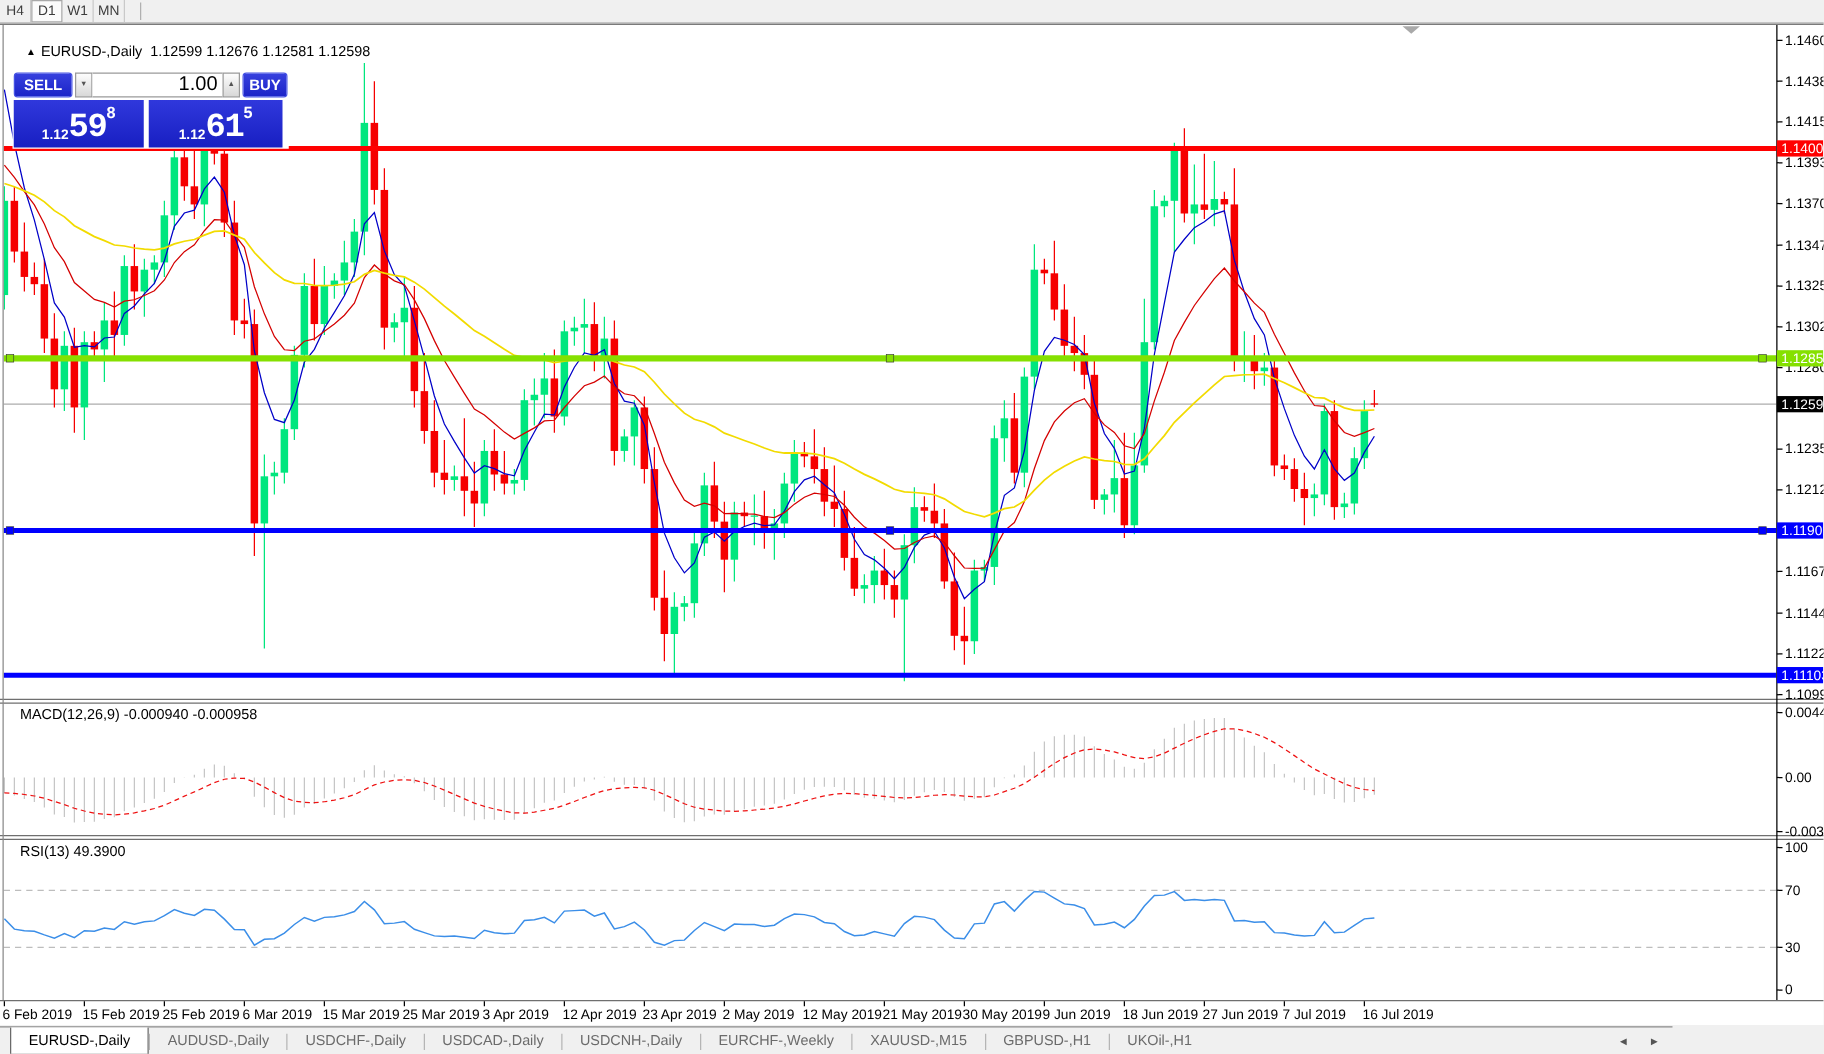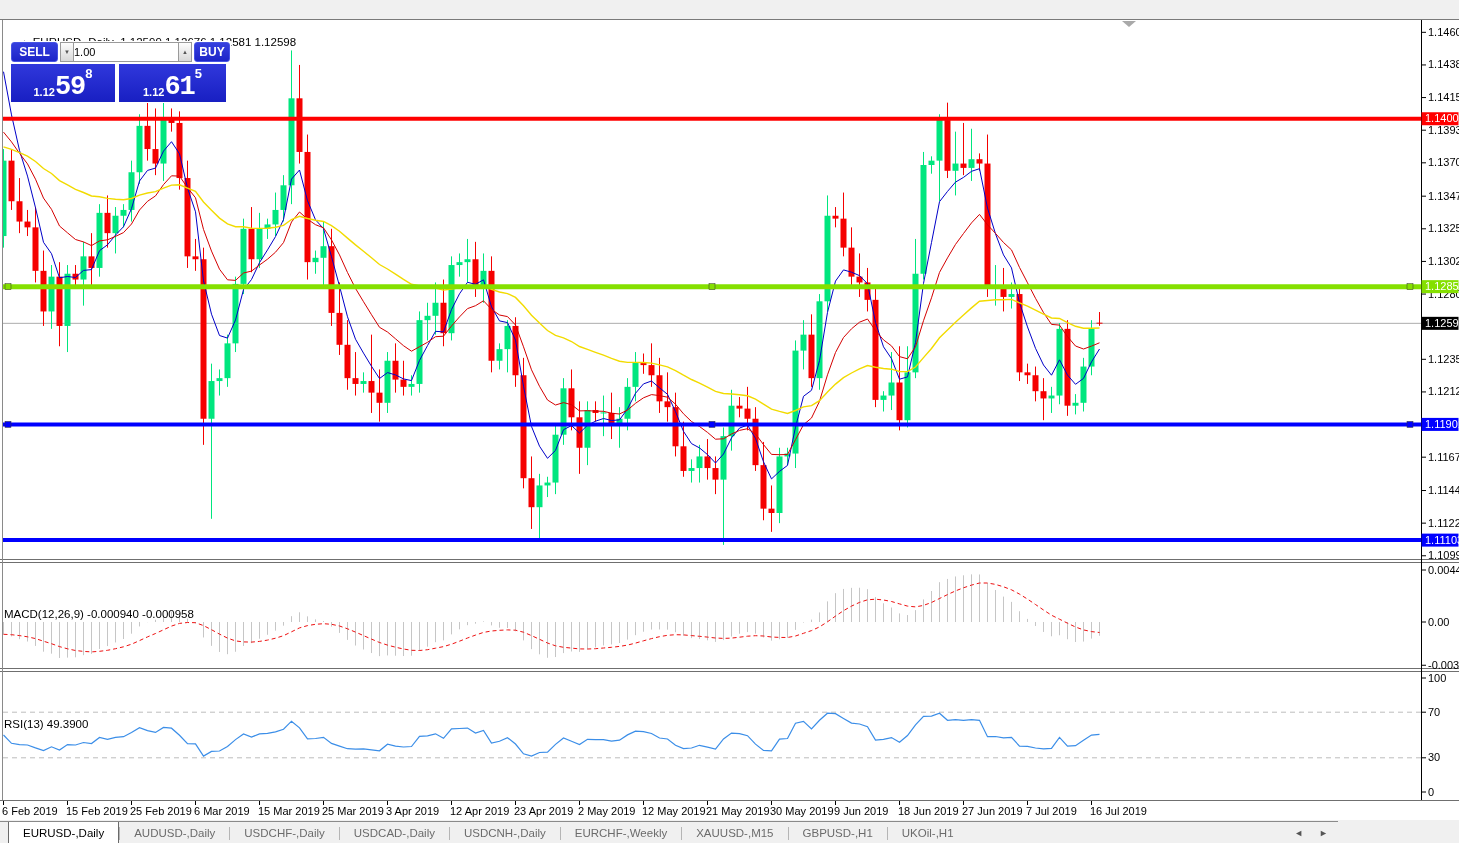--- a/index.html
+++ b/index.html
@@ -17,35 +17,35 @@
   
   #chartwin{position:absolute;left:0;top:19px;width:1459px;height:801px;background:#ffffff;
     border-top:1px solid #7a7a7a;box-sizing:border-box;}
   svg{position:absolute;left:0;top:0;}
 
   
   #symline{position:absolute;left:8px;top:24px;font-size:11.5px;color:#000;white-space:pre;}
   #symline .tri{font-size:8px;vertical-align:1px;margin-right:4px;}
 
   
-  .ind-label{position:absolute;left:4px;font-size:11.5px;color:#000;margin-top:42px;}
+  .ind-label{position:absolute;left:16px;font-size:11.5px;color:#000;}
 
   
-  #tpanel{position:absolute;left:10px;top:41px;width:219px;background:#fff;padding:1px;}
+  #tpanel{position:absolute;left:10px;top:57px;width:219px;background:#fff;padding:1px;}
   .tp-row1{display:flex;height:20px;}
   .tp-btn{border:1px solid #4653e4;border-radius:3px;background:linear-gradient(#3640de,#1c24c8);
     color:#fff;font-size:12px;font-weight:bold;padding:0;cursor:pointer;
     font-family:"Liberation Sans",sans-serif;}
   .tp-btn.sell{width:47px;}
   .tp-btn.buy{width:36px;}
   .tp-stepper{display:flex;flex:1;margin:0 2px;}
   .step{width:14px;border:1px solid #9a9a9a;background:linear-gradient(#fdfdfd,#d8d8d8);
     padding:0;font-size:6px;color:#555;cursor:pointer;}
   .tp-vol{flex:1;width:60px;border:1px solid #9a9a9a;border-left:none;border-right:none;
-    font-size:11px;padding:0 4px 0 0;font-family:"Liberation Sans",sans-serif;}
+    font-size:16px;text-align:right;padding:0 4px 0 0;font-family:"Liberation Sans",sans-serif;}
   .tp-row2{display:flex;margin-top:2px;}
   .tp-price{height:38px;background:linear-gradient(#3038dc,#181fc2);color:#fff;display:flex;
     align-items:flex-end;justify-content:center;cursor:pointer;}
   .tp-price.sell{width:104px;margin-right:4px;}
   .tp-price.buy{width:107px;}
   .tp-price .small{font-size:11px;font-weight:bold;line-height:20px;}
   .tp-price .big{font-size:27px;font-weight:bold;line-height:29px;letter-spacing:-1px;font-family:Liberation Mono, monospace;}
   .tp-price .sup{font-size:13px;font-weight:bold;line-height:13px;align-self:flex-start;margin-top:3px;}
 
   
@@ -56,20 +56,27 @@
   .tab-sep{width:1px;height:13px;background:#b5b5b5;align-self:center;}
   #tab-arrows{margin-left:auto;display:flex;align-items:center;gap:16px;padding-right:10px;
     color:#555;font-size:9px;}
   #tab-arrows span{cursor:pointer;}
 </style>
 </head>
 <body>
 
 <div id="root">
 
+  <div id="toolbar">
+      <div class="tf-btn">H4</div>
+      <div class="tf-btn active">D1</div>
+      <div class="tf-btn">W1</div>
+      <div class="tf-btn">MN</div>
+      <div class="tb-sep"></div>
+    </div>
 
   <div id="chartwin"></div>
 
   <svg id="chart-svg" width="1459" height="843">
       <defs>
         <clipPath id="cpMain">
           <rect x="3" y="20" width="1418" height="538"></rect>
         </clipPath>
         <clipPath id="cpMacd">
           <rect x="3" y="566" width="1418" height="100"></rect>

